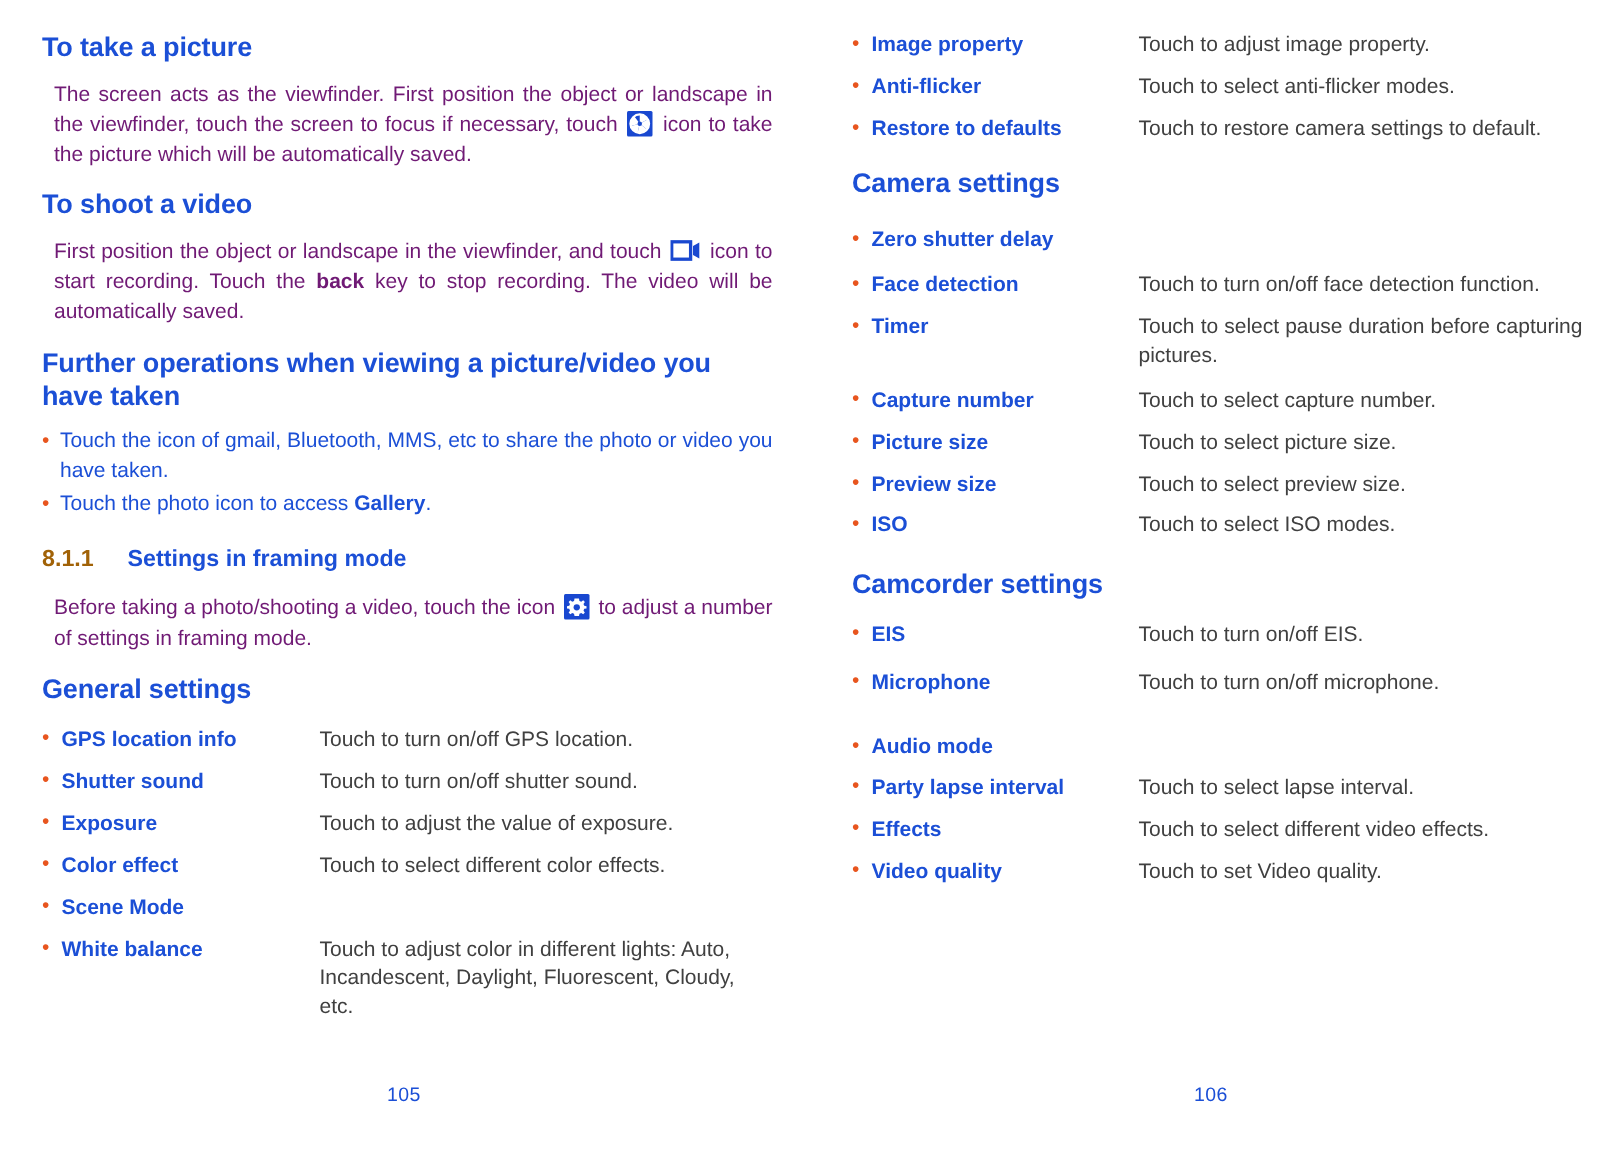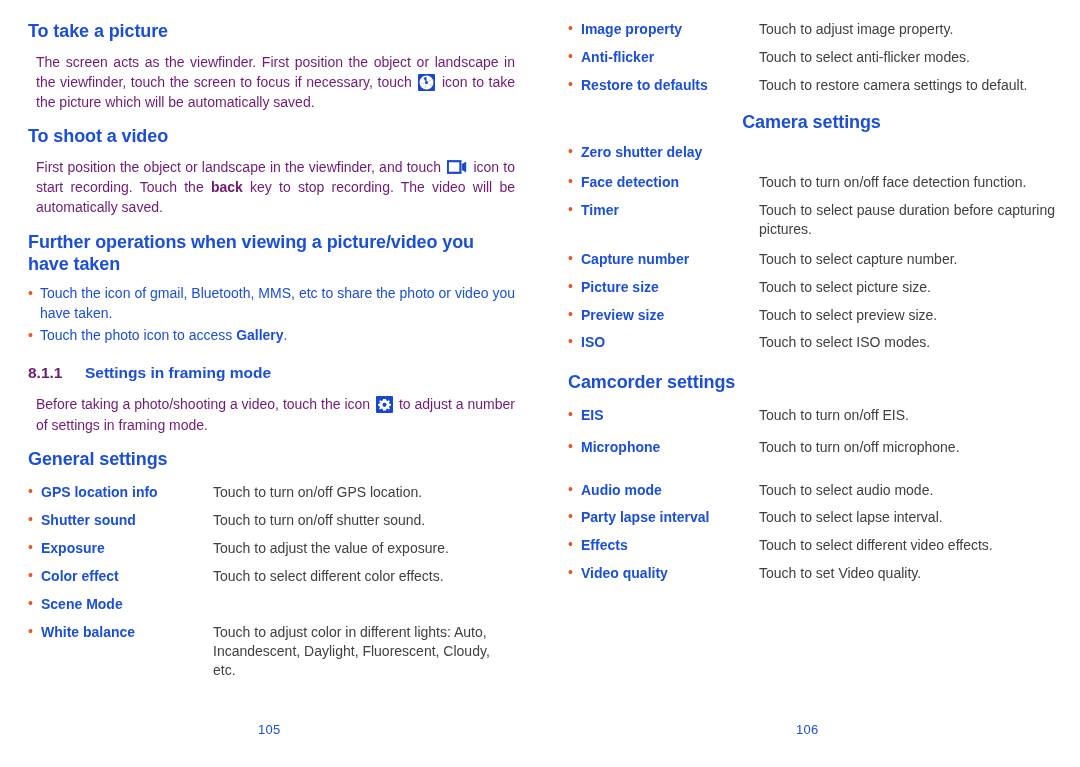--- a/index.html
+++ b/index.html
@@ -51,21 +51,21 @@
 
   
   .sec-head {
     margin: 18px 0 12px 0;
     font-size: 15.5px;
     font-weight: bold;
     line-height: 1.2;
     white-space: nowrap;
   }
   .sec-num {
-    color: #701a75;
+    color: #a16207;
     display: inline-block;
     min-width: 57px;
   }
   .sec-title { color: #1B4FD6; }
 
   
   .bullet-list { margin: 0 0 11px 0; }
   .b-item {
     position: relative;
     padding-left: 12px;
@@ -237,21 +237,21 @@
       <div class="defrow">
         <div class="dterm"><span class="dot">•</span><span>Anti-flicker</span></div>
         <div class="ddesc">Touch to select anti-flicker modes.</div>
       </div>
       <div class="defrow">
         <div class="dterm"><span class="dot">•</span><span>Restore to defaults</span></div>
         <div class="ddesc">Touch to restore camera settings to default.</div>
       </div>
     </div>
 
-    <h3 class="h-sub" style="margin-top:16px; margin-bottom:10px;text-align:center;">Camera settings</h3>
+    <h3 class="h-sub" style="margin-top:16px; margin-bottom:17px;">Camera settings</h3>
 
     <div>
       <div class="defrow">
         <div class="dterm"><span class="dot">•</span><span>Zero shutter delay</span></div>
       </div>
       <div class="defrow" style="margin-top:11px;">
         <div class="dterm"><span class="dot">•</span><span>Face detection</span></div>
         <div class="ddesc">Touch to turn on/off face detection function.</div>
       </div>
       <div class="defrow">
@@ -287,21 +287,20 @@
         <div class="dterm"><span class="dot">•</span><span>Microphone</span></div>
         <div class="ddesc">Touch to turn on/off microphone.</div>
       </div>
     </div>
 
     <div class="gap-row"></div>
 
     <div>
       <div class="defrow">
         <div class="dterm"><span class="dot">•</span><span>Audio mode</span></div>
-        <div class="ddesc">Touch to select audio mode.</div>
       </div>
       <div class="defrow">
         <div class="dterm"><span class="dot">•</span><span>Party lapse interval</span></div>
         <div class="ddesc">Touch to select lapse interval.</div>
       </div>
       <div class="defrow">
         <div class="dterm"><span class="dot">•</span><span>Effects</span></div>
         <div class="ddesc">Touch to select different video effects.</div>
       </div>
       <div class="defrow">

